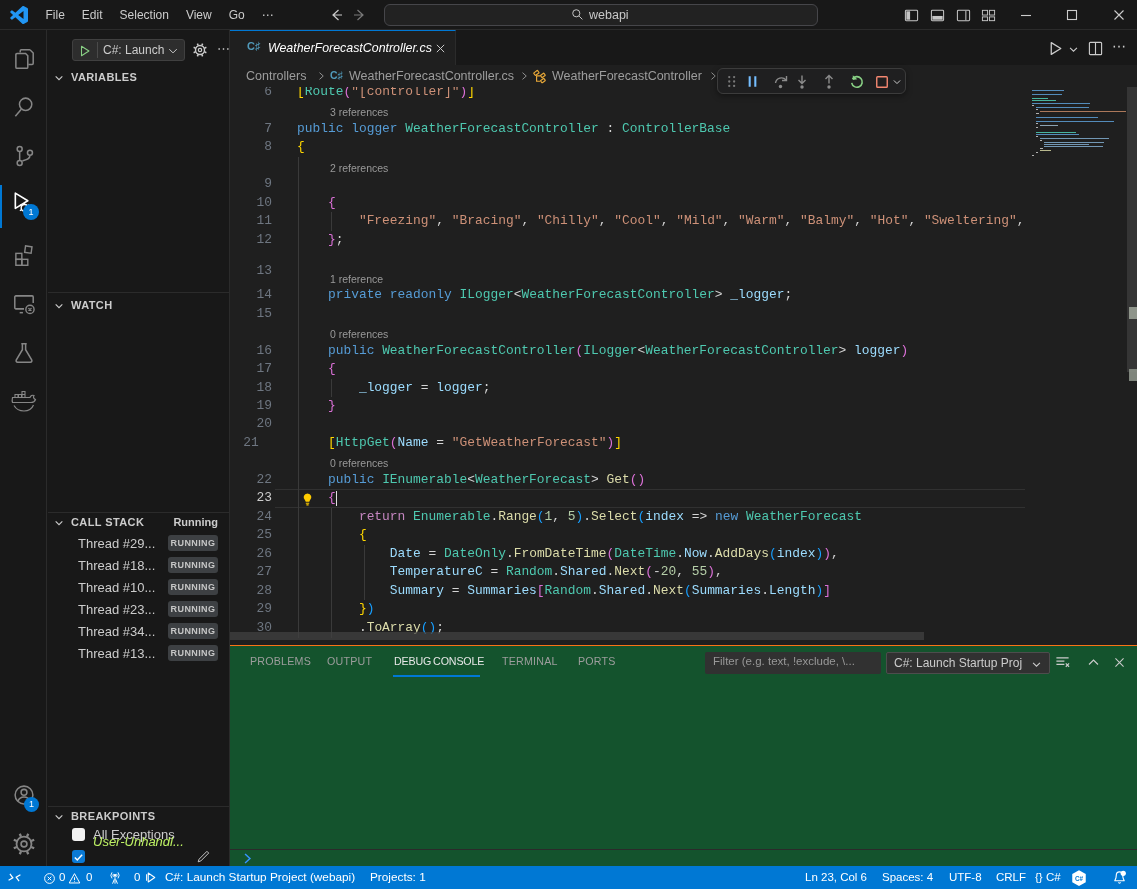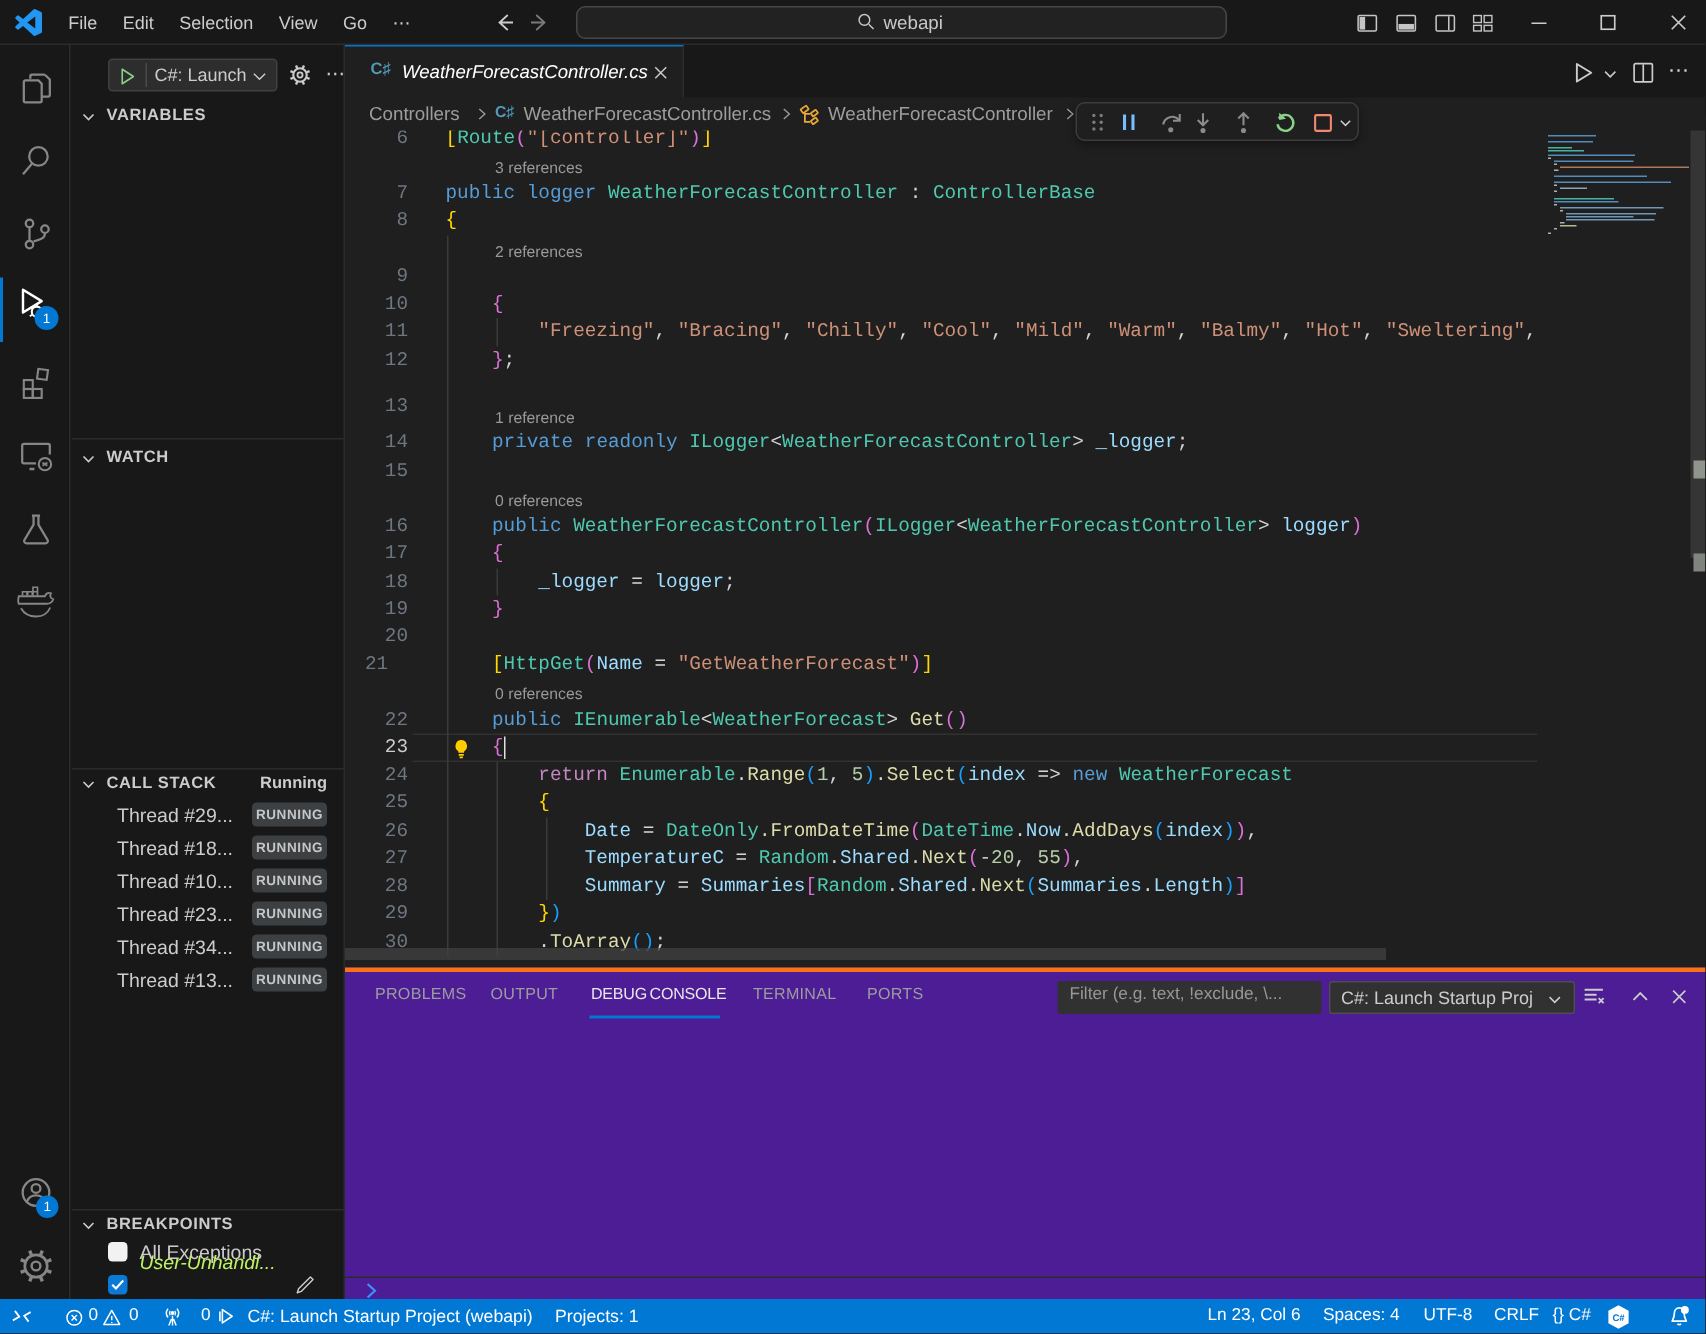--- a/index.html
+++ b/index.html
@@ -405,21 +405,21 @@
       </svg>
       <svg class="abs" style="left:157px;top:6px;" width="14" height="14" viewBox="0 0 16 16">
           <rect x="2" y="2" width="12" height="12" rx="1" stroke="#f48771" stroke-width="1.6" fill="none"></rect>
         </svg>
       <svg class="abs" style="left:174px;top:8px;" width="10" height="10" viewBox="0 0 16 16">
           <path d="M3 5.5 L8 10.5 L13 5.5" stroke="#cccccc" stroke-width="1.6" fill="none"></path>
         </svg>
     </div>
   </div>
 
-  <div class="abs" id="panel" style="left:230px;top:645px;width:907px;height:221px;background:#4c1d95;border-top:3px solid #f97316;">
+  <div class="abs" id="panel" style="left:230px;top:645px;width:907px;height:221px;background:#14532d;border-top:1px solid #f97316;">
     <div class="ptab" style="left:20px;">PROBLEMS</div>
     <div class="ptab" style="left:97px;">OUTPUT</div>
     <div class="ptab" style="left:164px;color:#e7e7e7;letter-spacing:-0.15px;word-spacing:-1px;">DEBUG CONSOLE</div>
     <div class="abs" style="left:163px;top:29px;width:87px;height:1.6px;background:#0078d4;"></div>
     <div class="ptab" style="left:272px;">TERMINAL</div>
     <div class="ptab" style="left:348px;">PORTS</div>
 
     <div class="abs" style="left:475px;top:6px;width:176px;height:22px;background:#313131;border-radius:2px;">
       <div style="padding:3px 0 0 8px;font-size:11.5px;color:#989898;">Filter (e.g. text, !exclude, \...</div>
     </div>

